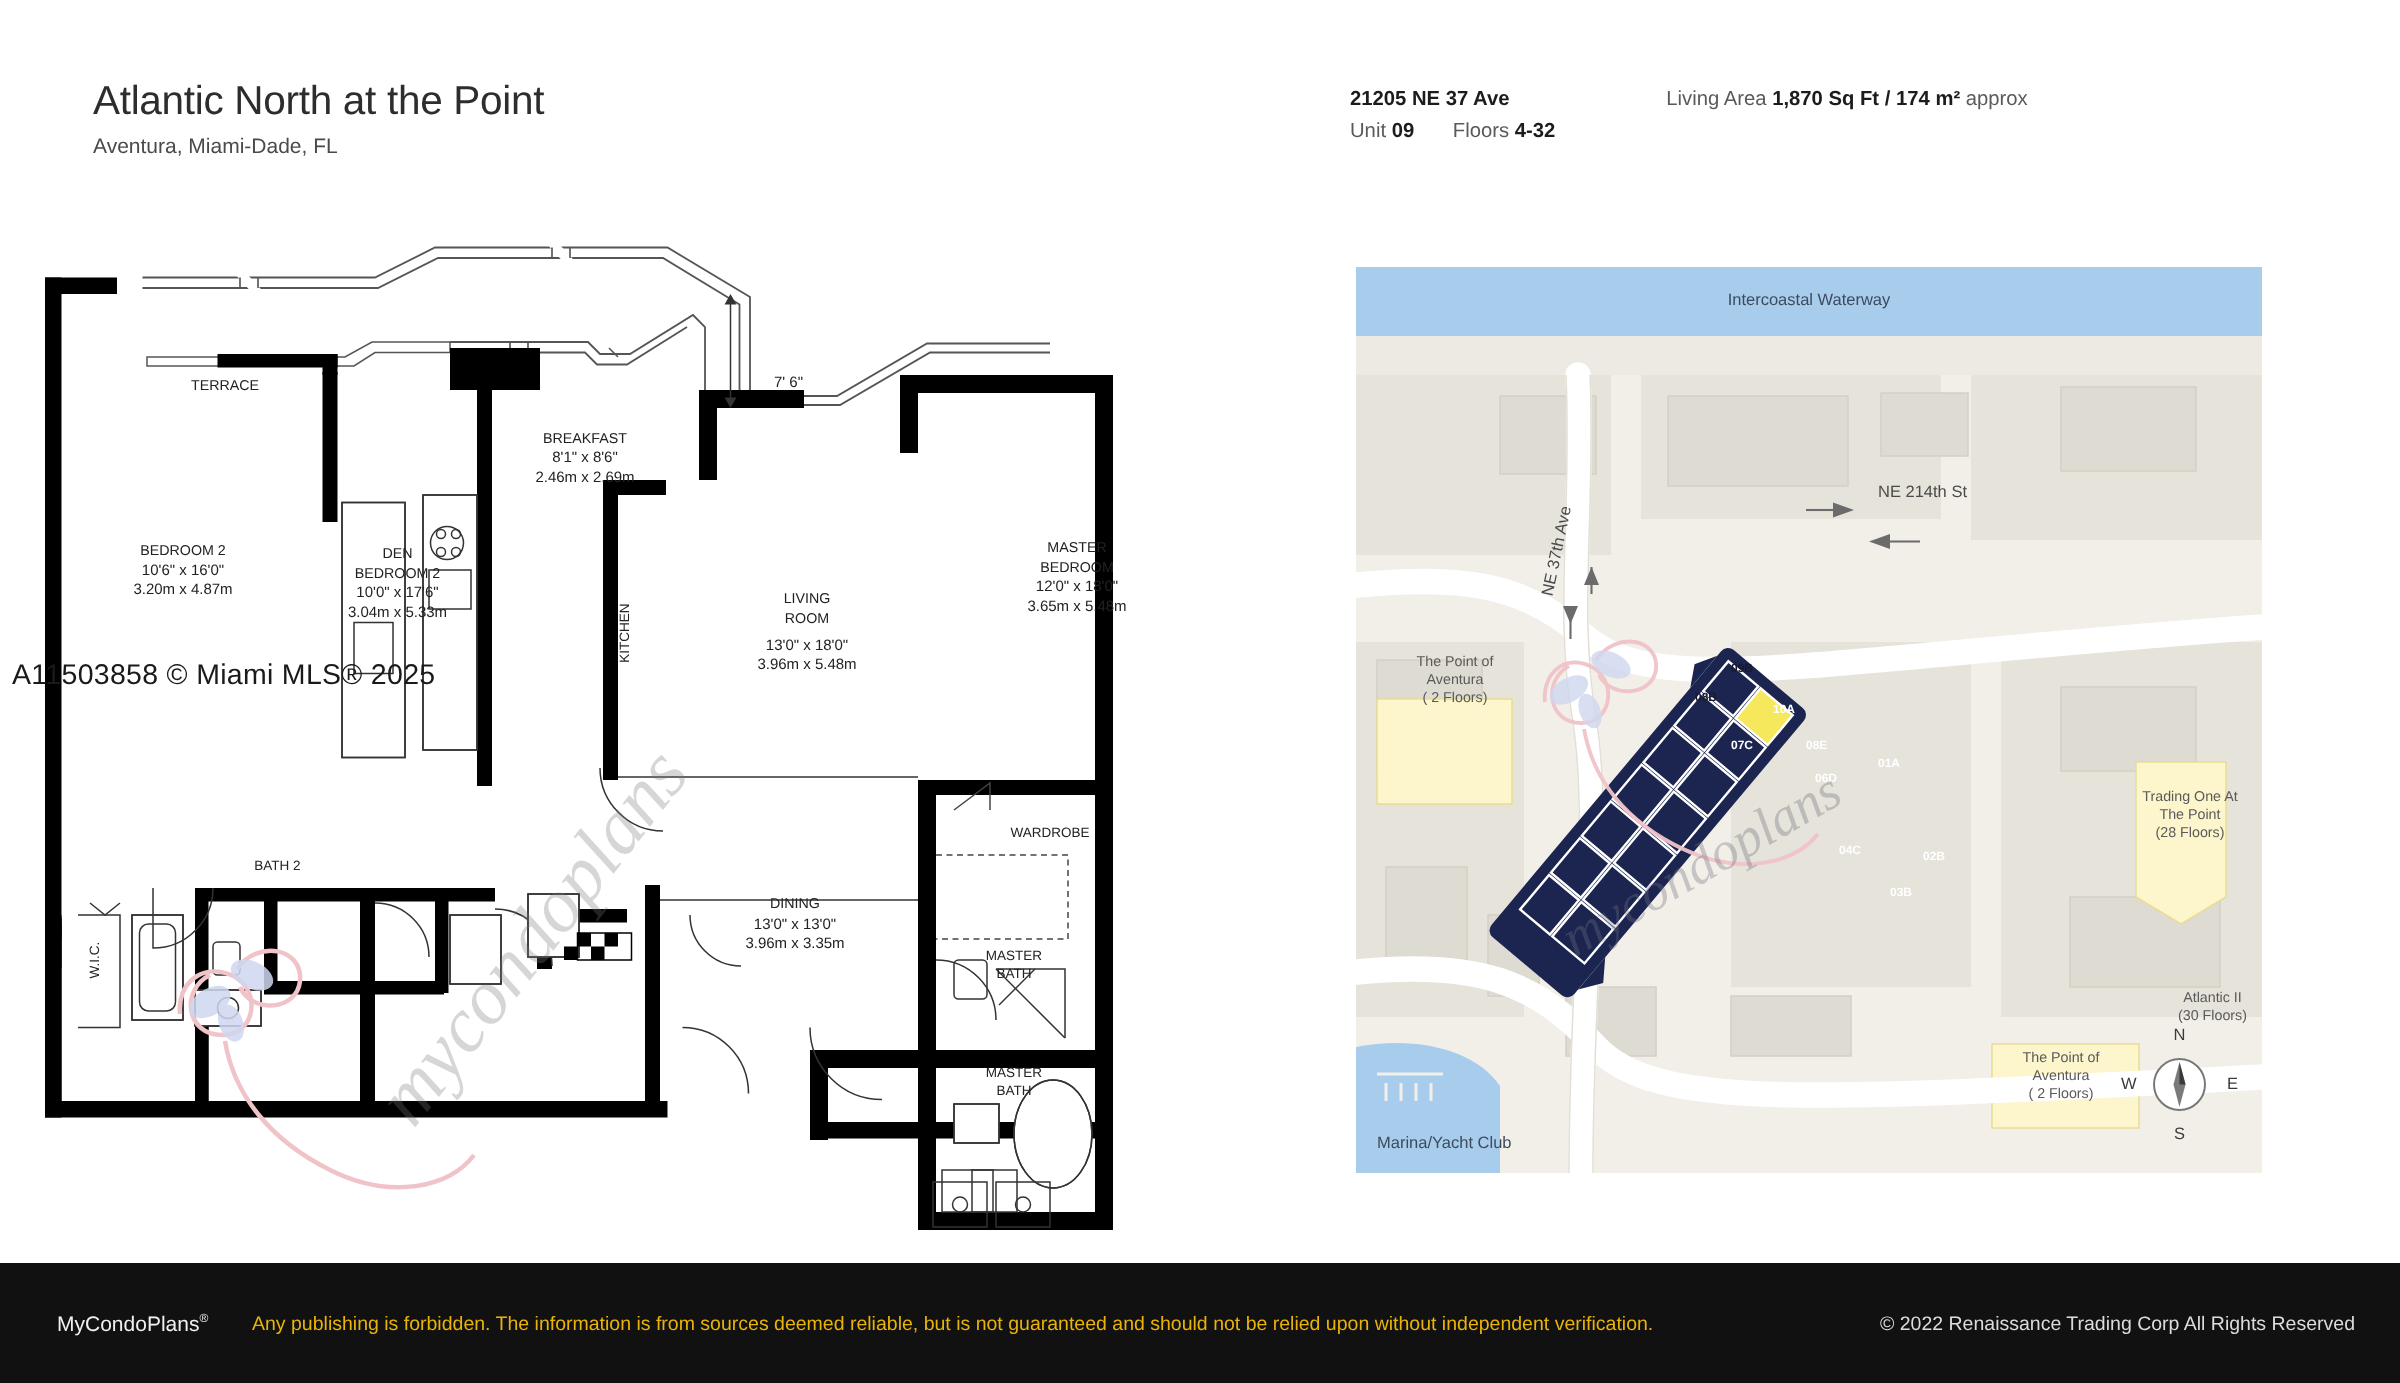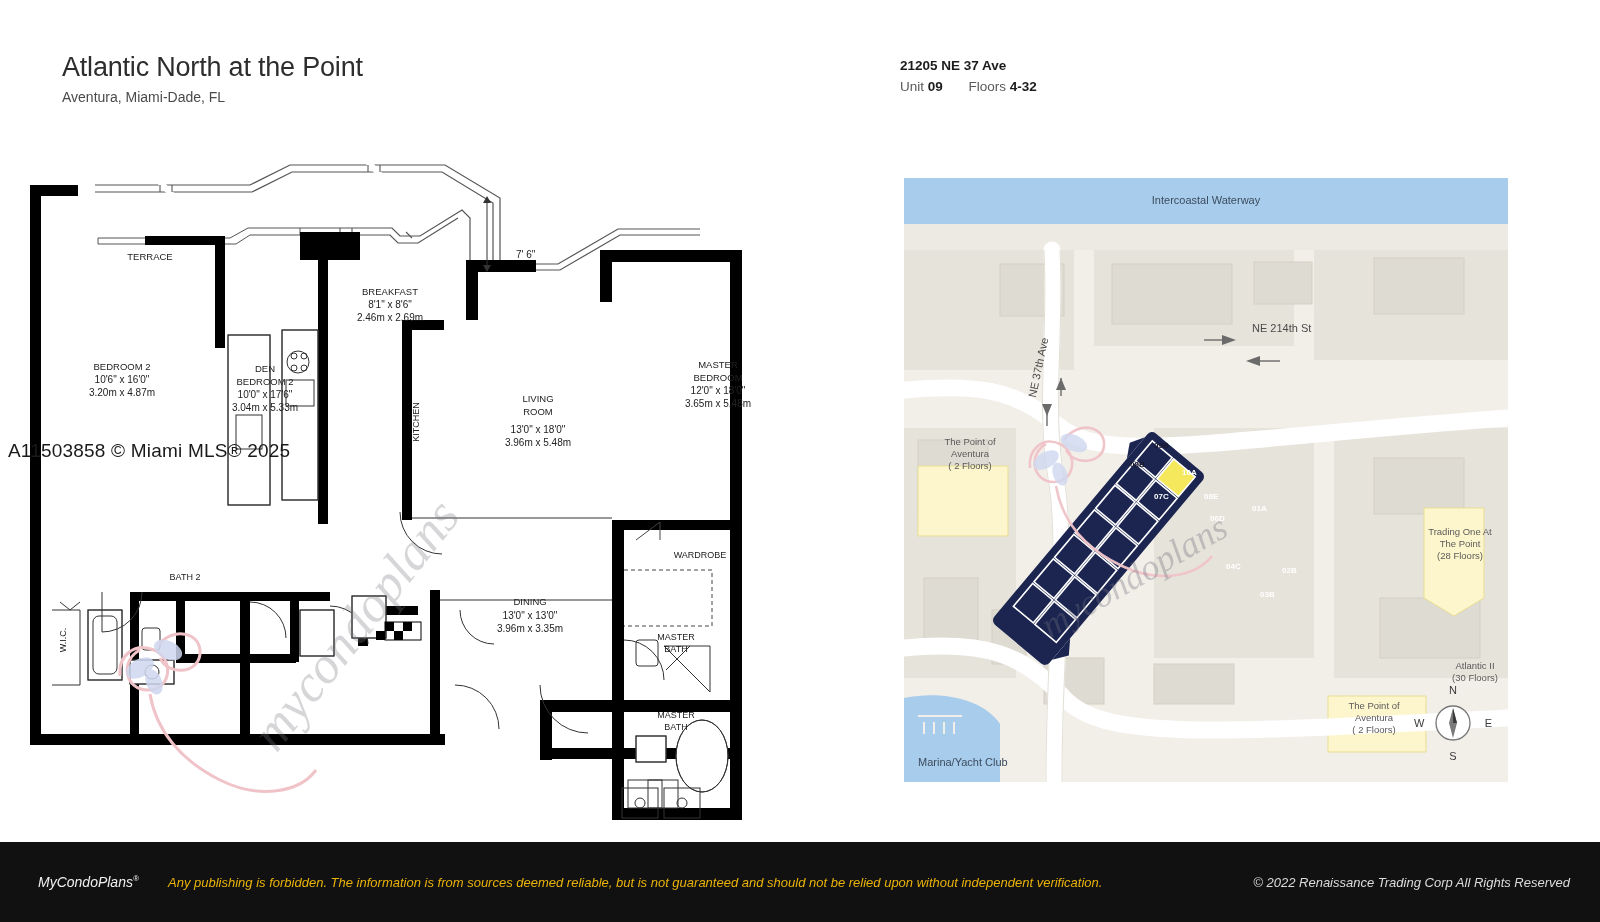--- a/index.html
+++ b/index.html
@@ -164,21 +164,20 @@
     white-space: nowrap;
   }
 
   
   .footer {
     position: absolute;
     left: 0; bottom: 0;
     width: 1600px; height: 80px;
     background: #111111;
     color: #e8e8e8;
-    font-style: italic;
   }
   .footer-inner {
     position: relative;
     height: 100%;
   }
   .footer-brand {
     position: absolute;
     left: 38px; top: 50%;
     transform: translateY(-50%);
     font-size: 14px;
@@ -222,20 +221,25 @@
       <div class="spec-row"><span class="val">21205 NE 37 Ave</span></div>
       <div class="spec-row">
         <span class="spec-inline"><span class="lab">Unit</span>
         <span class="val">09</span></span>
         <span class="spec-inline"><span class="lab">Floors</span>
         <span class="val">4-32</span></span>
       </div>
     </div>
 
     <div class="spec-col right">
+      <div class="spec-row">
+        <span class="lab">Living Area</span>
+        <span class="val">1,870 Sq Ft / 174 m²</span>
+        <span class="lab">approx</span>
+      </div>
     </div>
   </div>
 </div>
 
 <div class="plan-panel">
 
 <svg class="plan-svg" width="900" height="700" viewBox="0 0 900 700">
   <g stroke="#000" fill="none">
 
     <path d="M95 45 L250 45 L290 25 L445 25 L500 58 L500 130 L560 130 L620 95 L700 95" stroke="#555" stroke-width="1.2" fill="none"></path>

